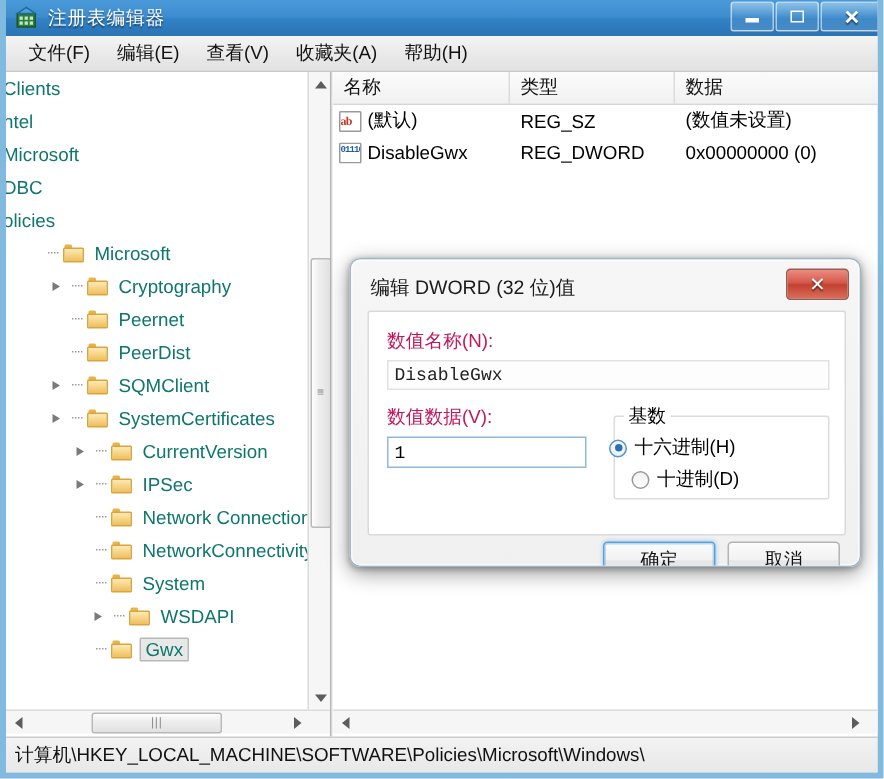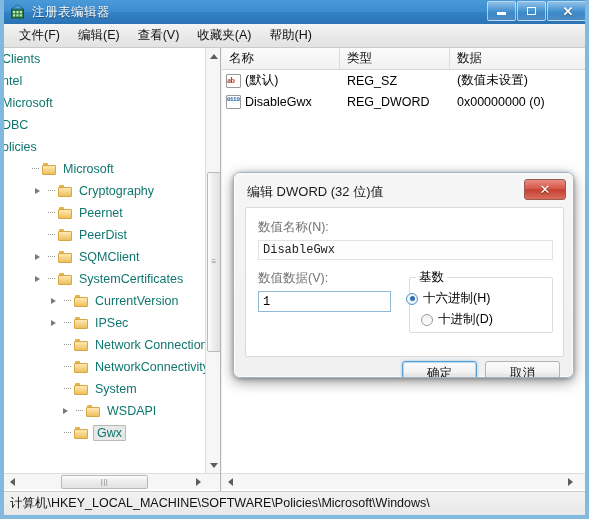--- a/index.html
+++ b/index.html
@@ -135,21 +135,21 @@
     overflow:hidden;}
   .dlg-title{position:absolute;left:13px;top:10px;font-size:13px;color:#1b1b1b;white-space:nowrap;}
   .dlg-close{position:absolute;right:7px;top:6px;width:40px;height:19px;
     border:1px solid #9a5b53;border-radius:3px;
     background:linear-gradient(180deg,#e98d80 0%,#d5584a 45%,#c4412f 52%,#d96e5c 100%);
     display:flex;align-items:center;justify-content:center;
     color:#fff;font-size:13px;font-weight:700;
     text-shadow:0 1px 1px rgba(0,0,0,.5);cursor:default;}
   .dlg-body{position:absolute;left:11px;top:34px;width:319px;height:150px;
     background:#fff;border:1px solid #dadada;box-sizing:border-box;border-radius:2px;}
-  .lbl{position:absolute;font-size:12.5px;color:#737373;white-space:nowrap;}
+  .lbl{position:absolute;font-size:12.5px;color:#be185d;white-space:nowrap;}
   .txtbox{position:absolute;box-sizing:border-box;
     font-family:"Liberation Mono","DejaVu Sans Mono",monospace;font-size:12px;
     display:flex;align-items:center;padding-left:4px;color:#000;}
   .txtbox.ro{background:#fdfdfd;border:1px solid #e2e2e2;color:#222;}
   .txtbox.rw{background:#fff;border:1px solid #8fb9d6;}
   .groupbox{position:absolute;box-sizing:border-box;border:1px solid #dcdcdc;border-radius:2px;}
   .group-legend{position:absolute;background:#fff;padding:0 3px;font-size:12.5px;color:#000;}
   .radio-row{position:absolute;display:flex;align-items:center;cursor:default;}
   .radio{width:12px;height:12px;border-radius:50%;box-sizing:border-box;
     border:1px solid #9a9a9a;background:linear-gradient(180deg,#f2f2f2,#fdfdfd);

